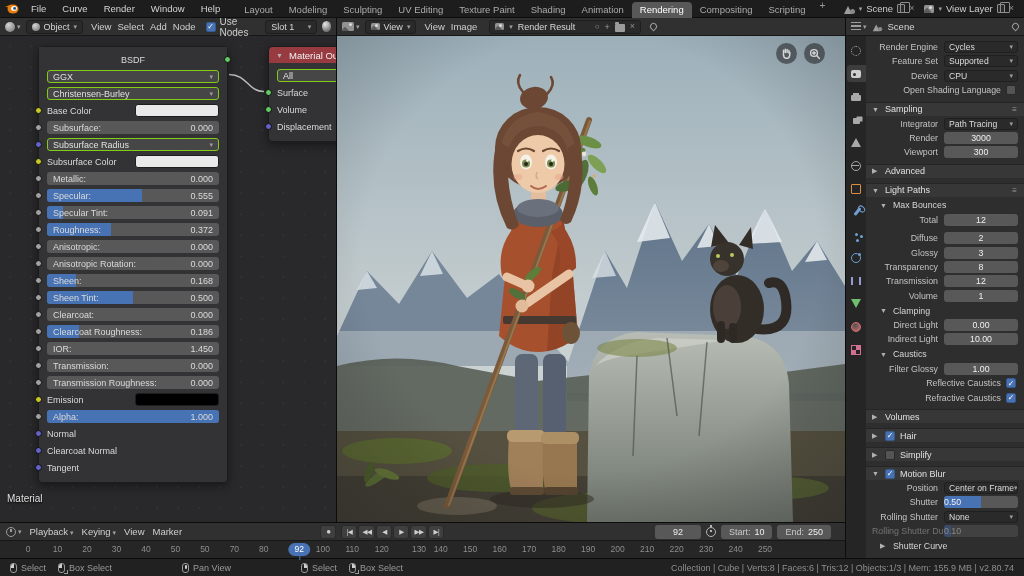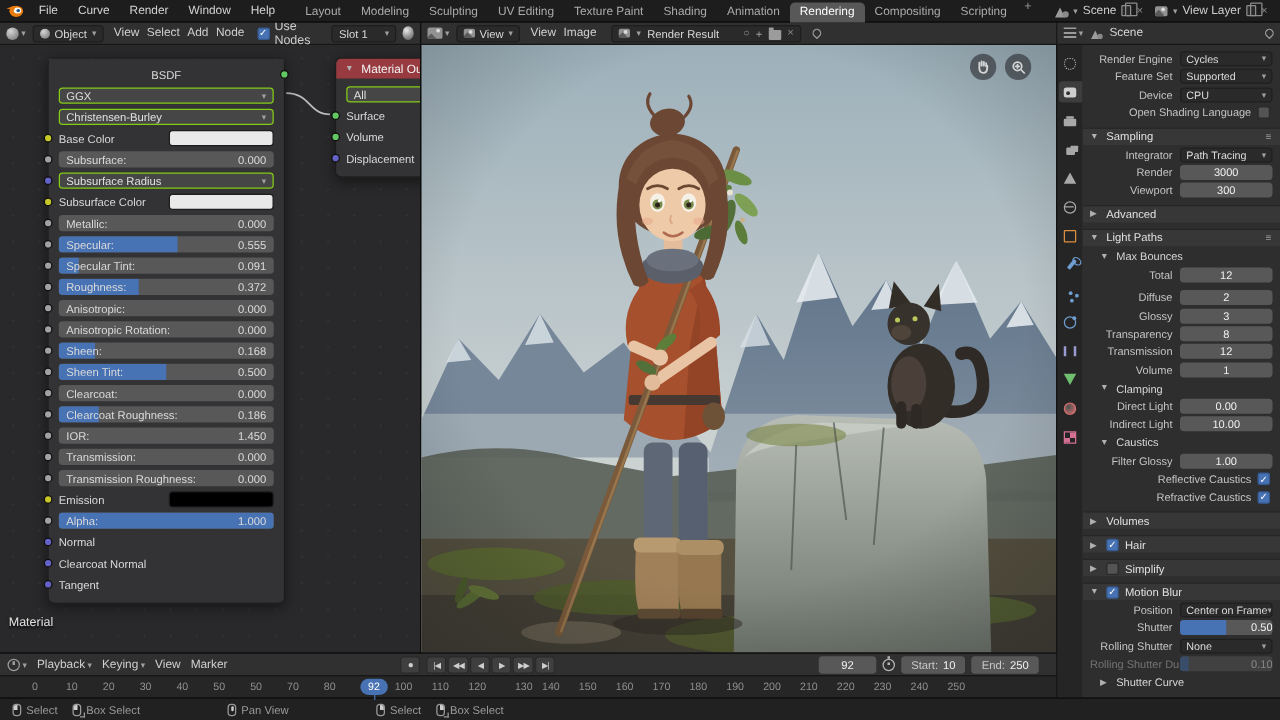--- a/index.html
+++ b/index.html
@@ -70,21 +70,21 @@
 .vp-btn{position:absolute;width:21px;height:21px;border-radius:50%;background:rgba(30,30,33,.55);display:flex;align-items:center;justify-content:center;z-index:3;}
 
 #props-tabs{position:absolute;left:0;top:18px;bottom:0;width:20px;background:#252525;display:flex;flex-direction:column;align-items:center;padding-top:6px;gap:6px;}
 .ptab{width:19px;height:17px;display:flex;align-items:center;justify-content:center;border-radius:3px 0 0 3px;flex:none;}
 .ptab.active{background:#3d3d3d;}
 #props-rows{position:absolute;left:20px;top:18px;right:0;bottom:0;padding:5px 6px 0;display:flex;flex-direction:column;overflow:hidden;background:#2e2e2e;}
 .p-row{display:flex;align-items:center;height:12px;margin-bottom:2.4px;flex:none;}
 .p-label{width:72px;text-align:right;padding-right:6px;color:#c3c3c3;font-size:8.8px;flex:none;white-space:nowrap;overflow:hidden;}
 .p-select{flex:1;height:12px;background:#2a2a2a;border:1px solid #1f1f1f;border-radius:3px;display:flex;align-items:center;justify-content:space-between;padding:0 4px;color:#dcdcdc;font-size:8.6px;white-space:nowrap;overflow:hidden;}
 .p-field{flex:1;height:12px;background:#585858;border-radius:3px;display:flex;align-items:center;justify-content:center;color:#f0f0f0;font-size:8.8px;}
-.p-slider{flex:1;height:12px;background:#585858;border-radius:3px;position:relative;overflow:hidden;display:flex;align-items:center;justify-content:flex-end;color:#f0f0f0;font-size:8.8px;}
+.p-slider{flex:1;height:12px;background:#585858;border-radius:3px;position:relative;overflow:hidden;display:flex;align-items:center;justify-content:flex-start;color:#f0f0f0;font-size:8.8px;}
 .p-slider .fill{position:absolute;left:0;top:0;bottom:0;background:#4772b3;}
 .p-slider span{position:relative;}
 .p-panel{height:14px;margin:3px -6px 2px;padding:0 6px;background:#373737;display:flex;align-items:center;gap:5px;color:#e0e0e0;font-size:9px;border-top:1px solid #252525;}
 .p-subpanel{height:13px;display:flex;align-items:center;gap:5px;color:#d6d6d6;font-size:8.8px;padding-left:8px;margin-bottom:2px;}
 .arrow{font-size:7px;color:#b0b0b0;width:8px;flex:none;}
 .cbx{width:10px;height:10px;border-radius:2px;background:#545454;border:1px solid #2a2a2a;display:flex;align-items:center;justify-content:center;color:#fff;font-size:8px;flex:none;}
 .cbx.on{background:#4772b3;border-color:#365a91;}
 .p-check{display:flex;align-items:center;justify-content:flex-end;gap:5px;flex:1;color:#c3c3c3;font-size:8.8px;padding-right:2px;}
 .p-menuicons{margin-left:auto;color:#9a9a9a;font-size:8px;letter-spacing:1px;}
 .dim{opacity:.45;}
@@ -898,15 +898,16 @@
           <span class="hint">
             <span class="mi mi-right"></span>
             <span>Select</span>
           </span>
           <span class="hint">
             <span class="mi mi-right mi-drag"></span>
             <span>Box Select</span>
           </span>
         </div>
       </div>
+    <div id="sb-stats">Collection | Cube | Verts:8 | Faces:6 | Tris:12 | Objects:1/3 | Mem: 155.9 MB | v2.80.74</div>
   </div>
 
 </div>
 
 </body></html>

